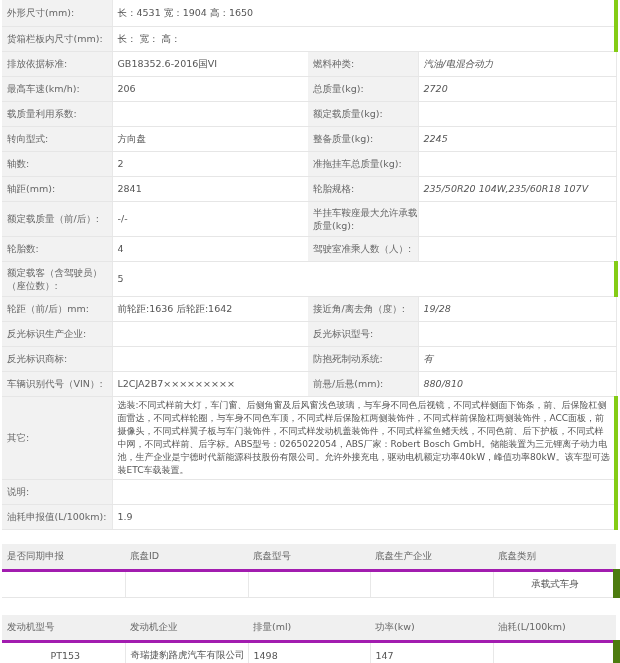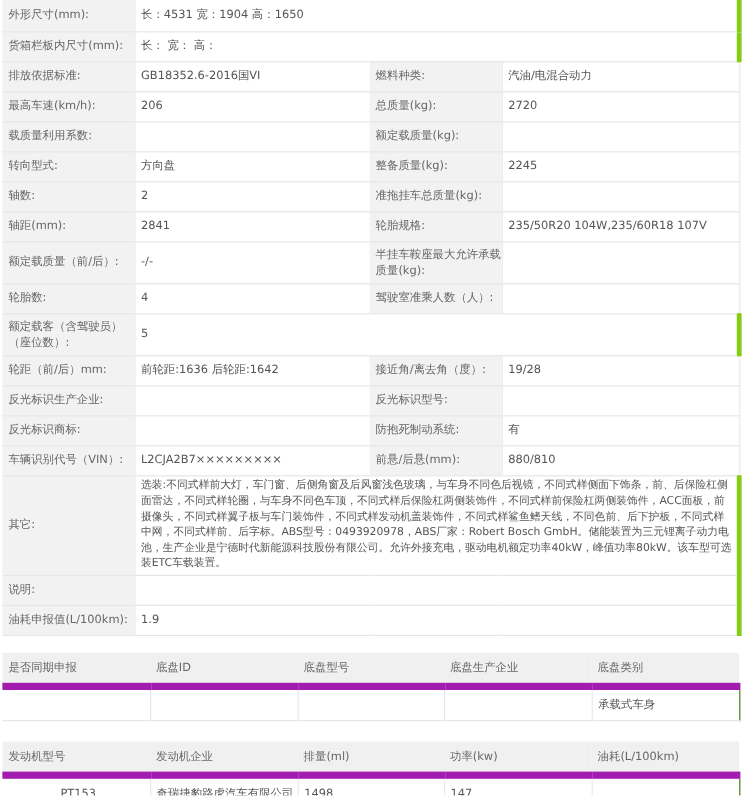--- a/index.html
+++ b/index.html
@@ -4,29 +4,29 @@
 <style>
   html, body { margin:0; padding:0; background:#ffffff; }
   body { width:620px; height:663px; overflow:hidden; font-family:"DejaVu Sans","Liberation Sans",sans-serif; font-size:9.5px; color:#555; }
   .wrap { position:relative; width:500px; }
   table { border-collapse:collapse; table-layout:fixed; }
   .spec { width:614px; margin-left:2px; }
   .spec td { border-bottom:1px solid #e6e6e6; padding:0 0 0 5px; vertical-align:middle; height:24px; line-height:13px; }
   .spec td.lbl { background:#f2f2f2; color:#666; }
   .spec td.val { background:#fff; color:#555; border-left:1px solid #e8e8e8; }
   .spec td.span { border-right:4px solid #84cc16; }
-  .spec td.last { border-right:1px solid #e8e8e8; }
+  .spec td.last { border-right:1px solid #e8e8e8;font-style:italic; }
   .spec tr.tall td { height:34px; }
   .spec tr.other td { height:78px; }
   .spec td.other-val { line-height:13px; padding:2px 4px 2px 5px; font-size:9px; color:#555; }
   .grid { width:614px; margin-left:2px; }
-  .grid th { background:#f0f0f0; color:#666; font-weight:normal; text-align:left; padding-left:5px; height:23px; border-bottom:6px solid #a21caf; }
+  .grid th { background:#f0f0f0; color:#666; font-weight:normal; text-align:left; padding-left:5px; height:23px; border-bottom:3px solid #a21caf; }
   .grid td { height:23px; padding-left:5px; border-left:1px solid #e8e8e8; border-bottom:1px solid #e6e6e6; color:#555; }
   .grid td:first-child { border-left:none;text-align:center; }
-  .grid td:last-child { border-right:1px solid #4d7c0f; }
+  .grid td:last-child { border-right:7px solid #4d7c0f;text-align:center; }
   .gap { height:14px; }
   .gap2 { height:17px; }
 </style>
 </head>
 <body>
 
 <div class="wrap">
 <table class="spec">
   <colgroup>
         <col style="width:110px">
@@ -114,21 +114,21 @@
     <td class="val last">有</td>
   </tr>
   <tr>
     <td class="lbl">车辆识别代号（VIN）:</td>
     <td class="val">L2CJA2B7×××××××××</td>
     <td class="lbl">前悬/后悬(mm):</td>
     <td class="val last">880/810</td>
   </tr>
   <tr class="other">
     <td class="lbl">其它:</td>
-    <td class="val span other-val" colspan="3">选装:不同式样前大灯，车门窗、后侧角窗及后风窗浅色玻璃，与车身不同色后视镜，不同式样侧面下饰条，前、后保险杠侧面雷达，不同式样轮圈，与车身不同色车顶，不同式样后保险杠两侧装饰件，不同式样前保险杠两侧装饰件，ACC面板，前摄像头，不同式样翼子板与车门装饰件，不同式样发动机盖装饰件，不同式样鲨鱼鳍天线，不同色前、后下护板，不同式样中网，不同式样前、后字标。ABS型号：0493920978，ABS厂家：Robert Bosch GmbH。储能装置为三元锂离子动力电池，生产企业是宁德时代新能源科技股份有限公司。允许外接充电，驱动电机额定功率40kW，峰值功率80kW。该车型可选装ETC车载装置。</td>
+    <td class="val span other-val" colspan="3">选装:不同式样前大灯，车门窗、后侧角窗及后风窗浅色玻璃，与车身不同色后视镜，不同式样侧面下饰条，前、后保险杠侧面雷达，不同式样轮圈，与车身不同色车顶，不同式样后保险杠两侧装饰件，不同式样前保险杠两侧装饰件，ACC面板，前摄像头，不同式样翼子板与车门装饰件，不同式样发动机盖装饰件，不同式样鲨鱼鳍天线，不同色前、后下护板，不同式样中网，不同式样前、后字标。ABS型号：0265022054，ABS厂家：Robert Bosch GmbH。储能装置为三元锂离子动力电池，生产企业是宁德时代新能源科技股份有限公司。允许外接充电，驱动电机额定功率40kW，峰值功率80kW。该车型可选装ETC车载装置。</td>
   </tr>
   <tr>
     <td class="lbl">说明:</td>
     <td class="val span" colspan="3"></td>
   </tr>
   <tr>
     <td class="lbl">油耗申报值(L/100km):</td>
     <td class="val span" colspan="3">1.9</td>
   </tr>
 </tbody>

